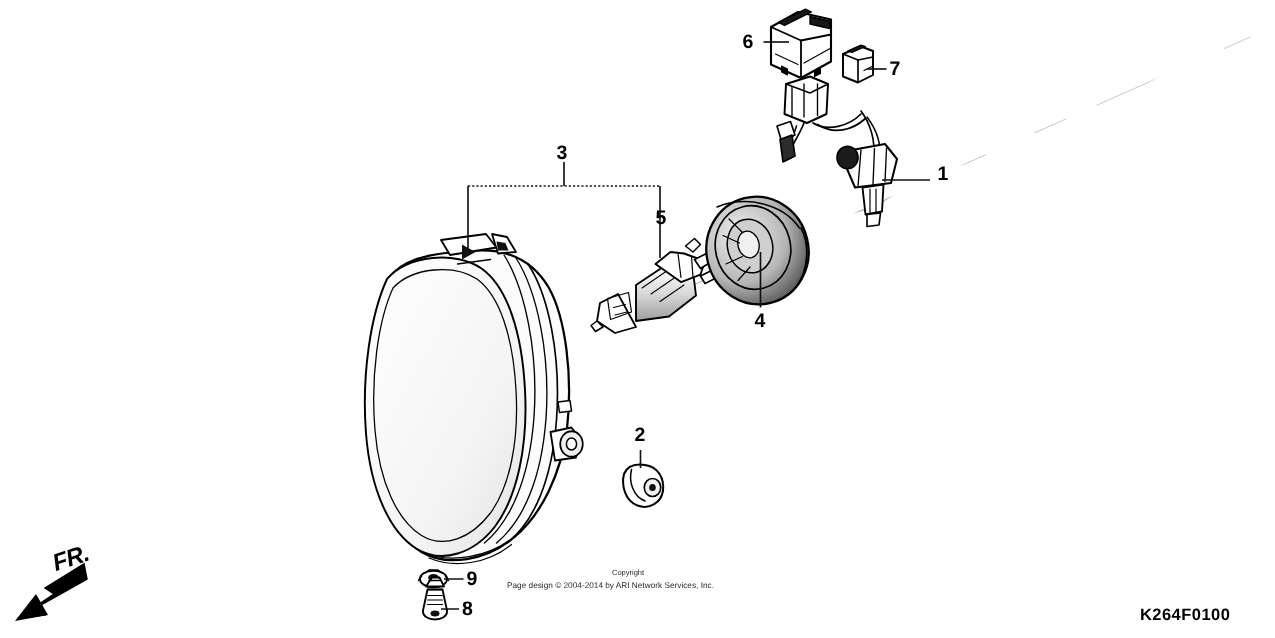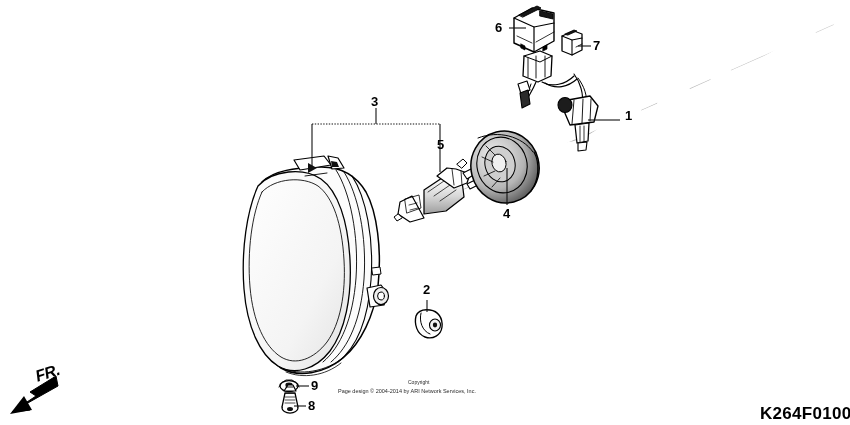--- a/index.html
+++ b/index.html
@@ -9,21 +9,21 @@
   svg.layer{position:absolute;left:0;top:0;width:850px;height:425px;}
   #art{z-index:3;}
   #wm{z-index:1;}
   #leaders{z-index:4;}
   .lbl{position:absolute;z-index:6;font-weight:bold;font-size:13px;
        line-height:1;color:#000;white-space:nowrap;}
   .tiny{position:absolute;z-index:6;white-space:nowrap;color:#2a2a2a;}
   #copy1{font-size:5px;left:408px;top:379px;}
   #copy2{font-size:5.5px;left:338px;top:388px;}
   #partno{position:absolute;z-index:6;left:760px;top:404px;
-          font-size:17px;font-weight:bold;letter-spacing:.3px;}
+          font-size:11px;font-weight:bold;letter-spacing:.3px;}
   #fr{position:absolute;z-index:6;left:36px;top:368px;
       font-size:16px;font-weight:bold;font-style:italic;
       transform:rotate(-18deg);transform-origin:0 50%;letter-spacing:-0.5px;}
 </style>
 </head>
 <body>
 
 <div id="stage">
 
   <svg id="wm" class="layer" viewBox="0 0 850 425">

